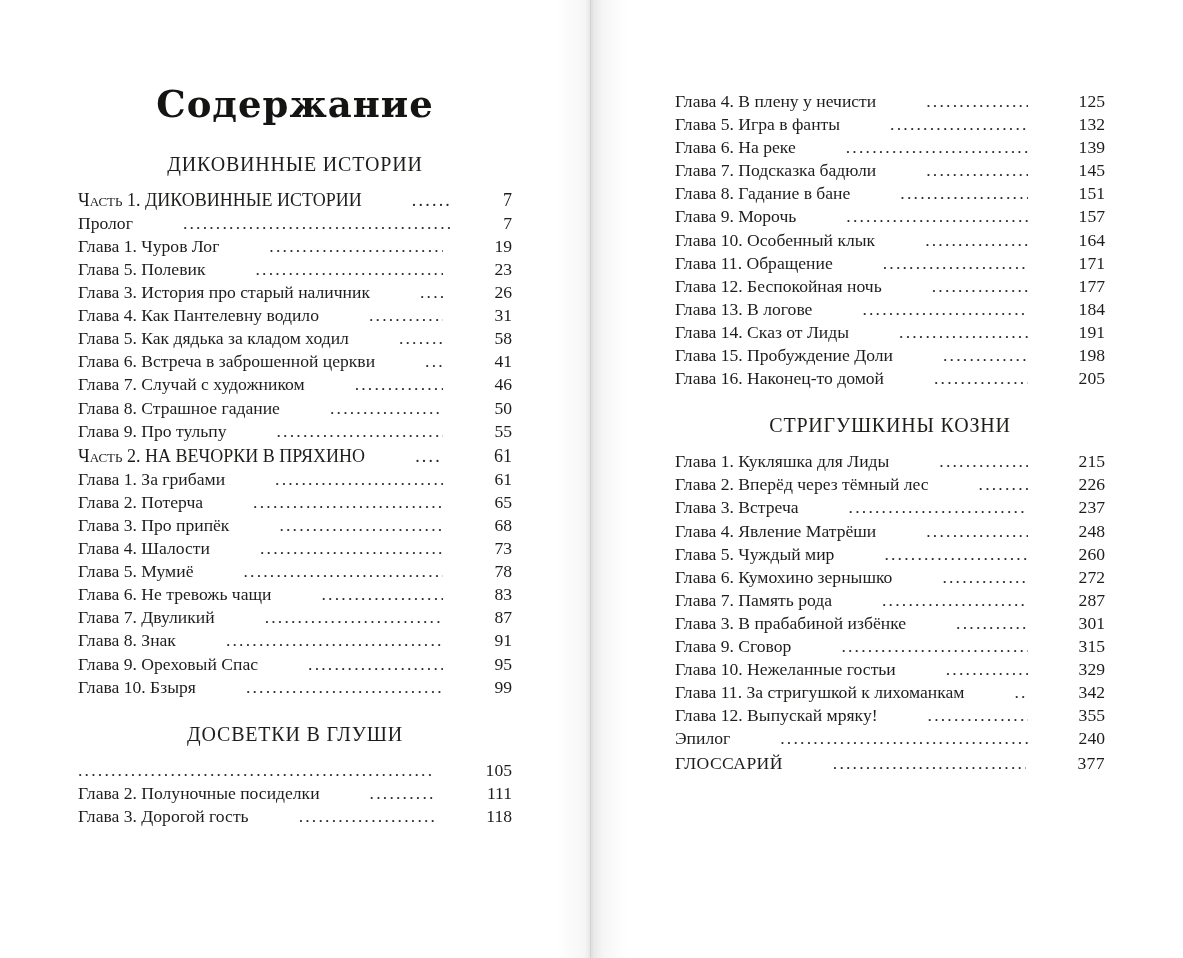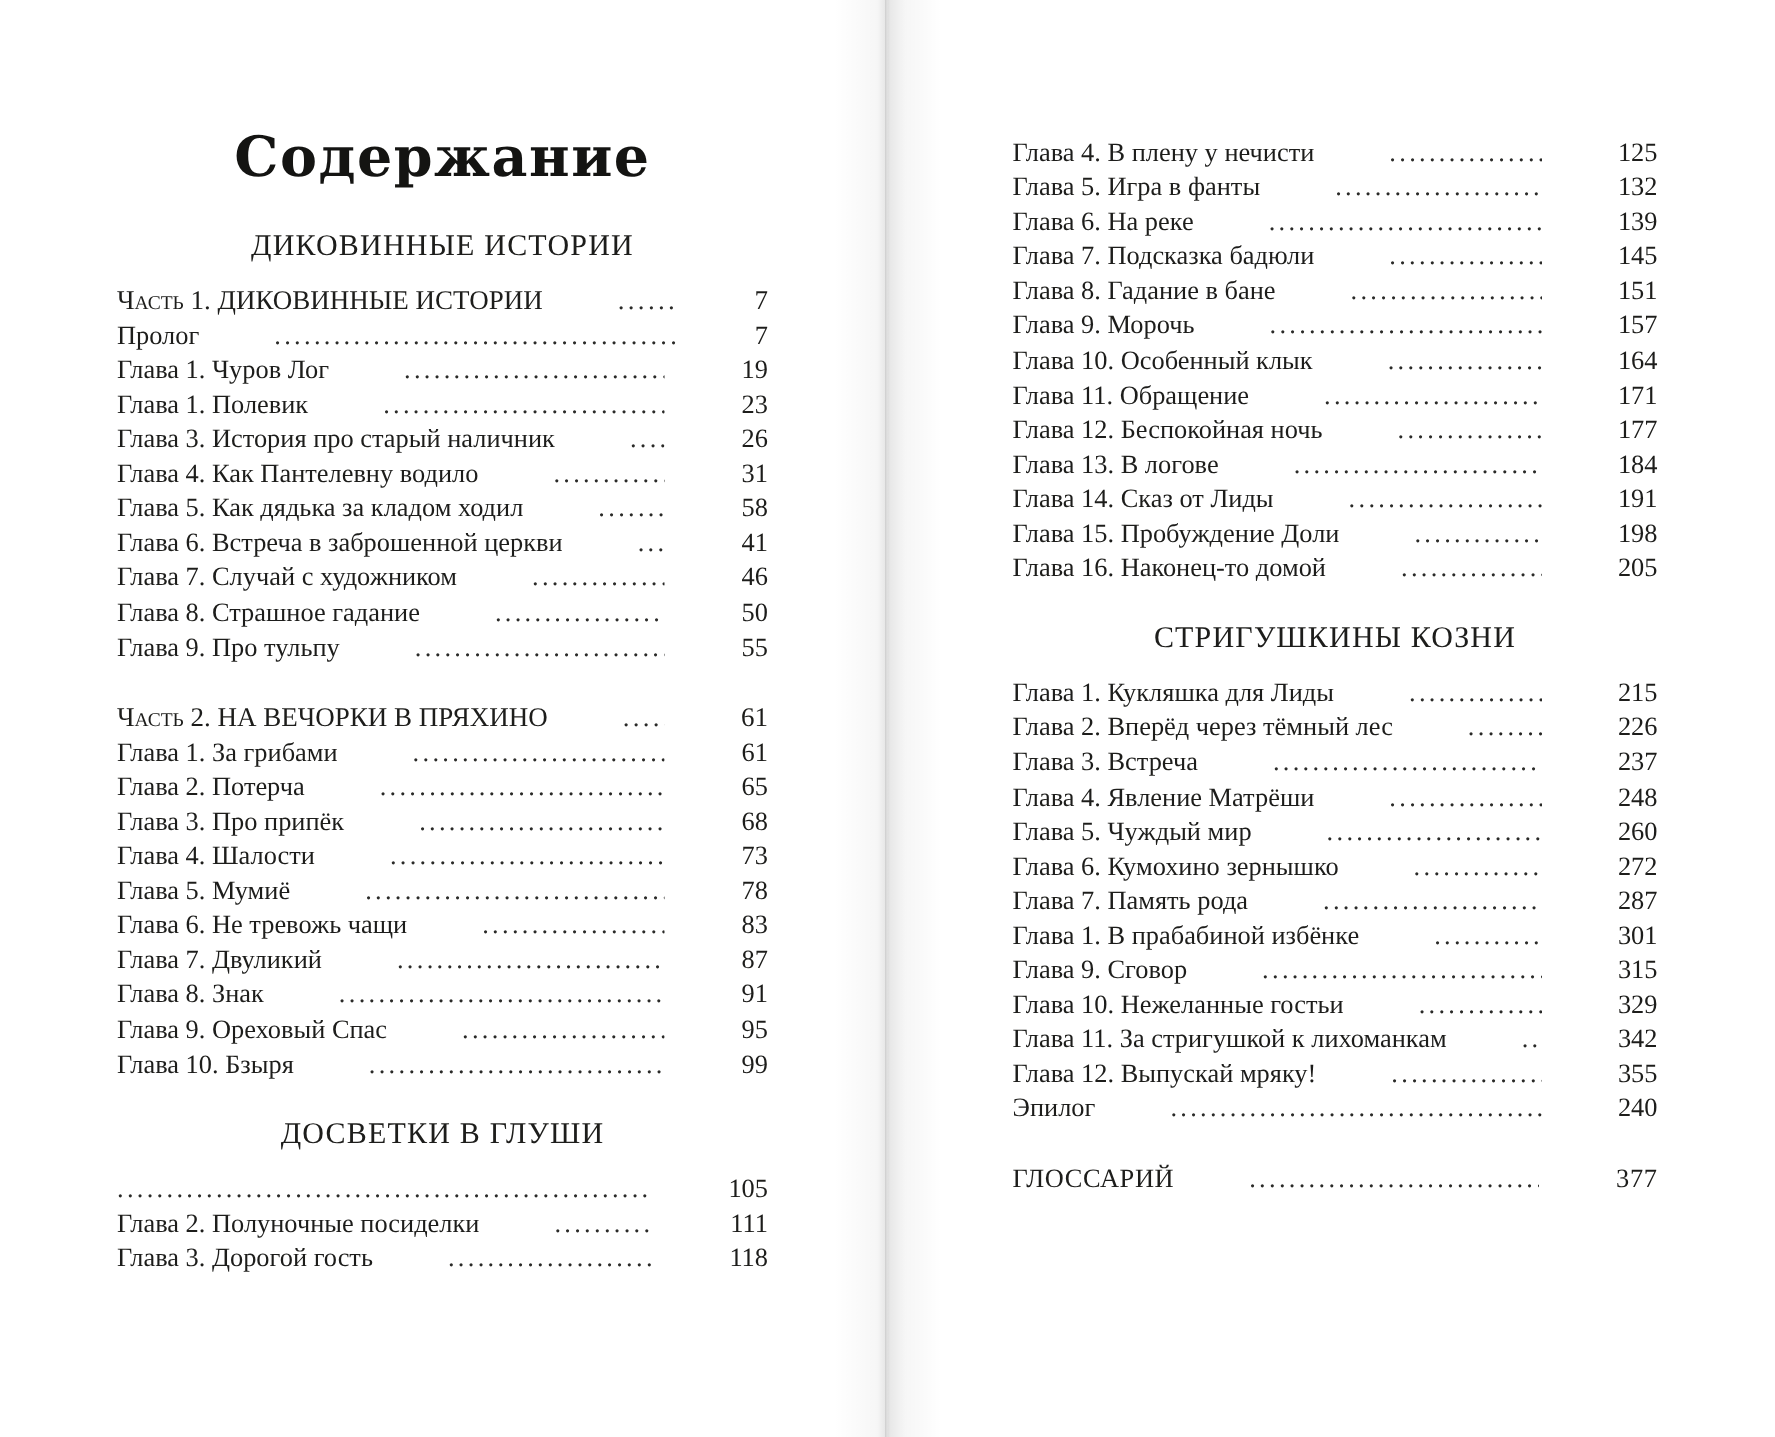--- a/index.html
+++ b/index.html
@@ -79,21 +79,21 @@
     color: #1d1d1b;
     white-space: nowrap;
   }
   .section-heading.first {
     margin-top: 0;
   }
   .toc-block {
     margin: 0;
   }
   .toc-block.gap-before {
-    margin-top: 24px;
+    margin-top: 2px;
   }
   .toc-row {
     display: flex;
     align-items: baseline;
     line-height: 23.1px;
     font-size: 17.6px;
     white-space: nowrap;
     gap: 48px;
   }
   .toc-row.part {
@@ -143,21 +143,21 @@
             <span class="toc-label">Пролог</span>
             <span class="toc-leader"></span>
             <span class="toc-page">7</span>
           </div>
           <div class="toc-row">
             <span class="toc-label">Глава 1. Чуров Лог</span>
             <span class="toc-leader"></span>
             <span class="toc-page">19</span>
           </div>
           <div class="toc-row">
-            <span class="toc-label">Глава 1. Полевик</span>
+            <span class="toc-label">Глава 5. Полевик</span>
             <span class="toc-leader"></span>
             <span class="toc-page">23</span>
           </div>
           <div class="toc-row">
             <span class="toc-label">Глава 3. История про старый наличник</span>
             <span class="toc-leader"></span>
             <span class="toc-page">26</span>
           </div>
           <div class="toc-row">
             <span class="toc-label">Глава 4. Как Пантелевну водило</span>
@@ -366,21 +366,21 @@
             <span class="toc-label">Глава 6. Кумохино зернышко</span>
             <span class="toc-leader"></span>
             <span class="toc-page">272</span>
           </div>
           <div class="toc-row">
             <span class="toc-label">Глава 7. Память рода</span>
             <span class="toc-leader"></span>
             <span class="toc-page">287</span>
           </div>
           <div class="toc-row">
-            <span class="toc-label">Глава 1. В прабабиной избёнке</span>
+            <span class="toc-label">Глава 3. В прабабиной избёнке</span>
             <span class="toc-leader"></span>
             <span class="toc-page">301</span>
           </div>
           <div class="toc-row">
             <span class="toc-label">Глава 9. Сговор</span>
             <span class="toc-leader"></span>
             <span class="toc-page">315</span>
           </div>
           <div class="toc-row">
             <span class="toc-label">Глава 10. Нежеланные гостьи</span>

